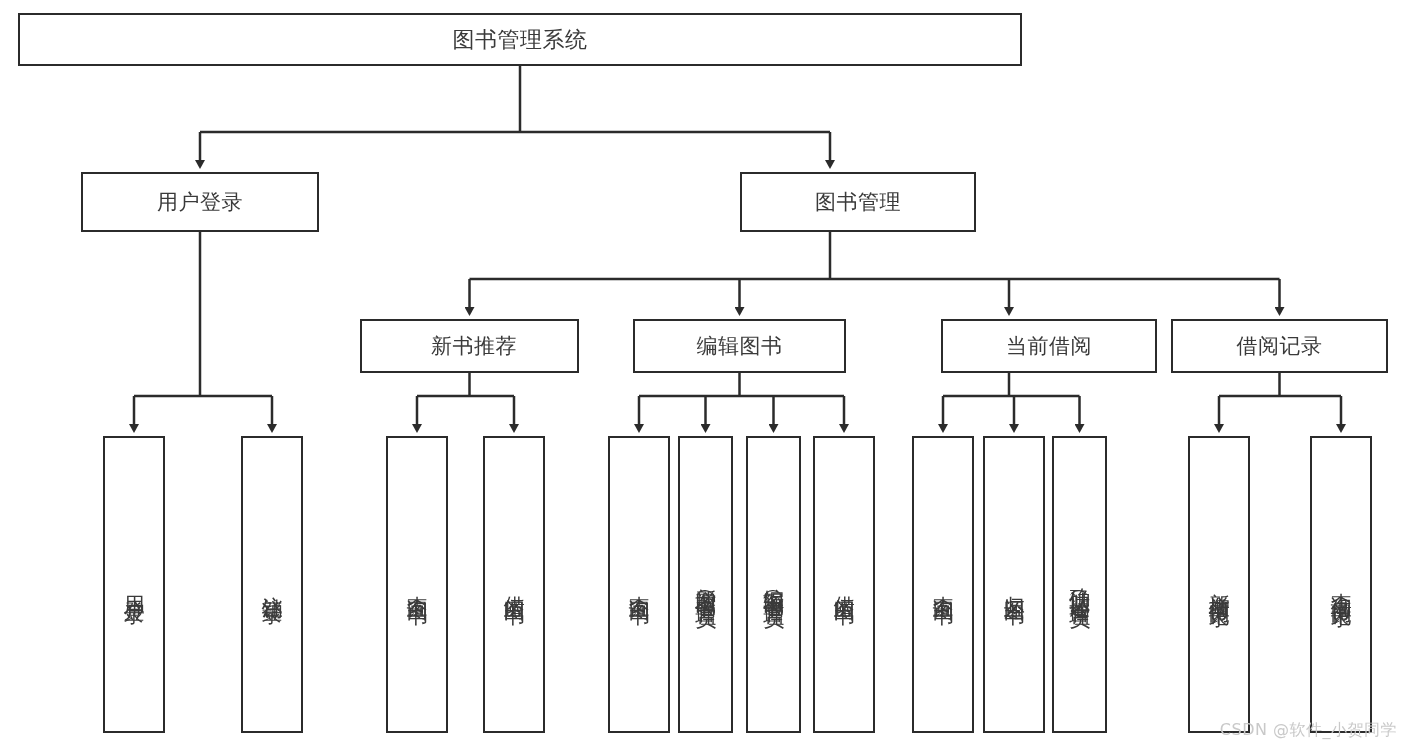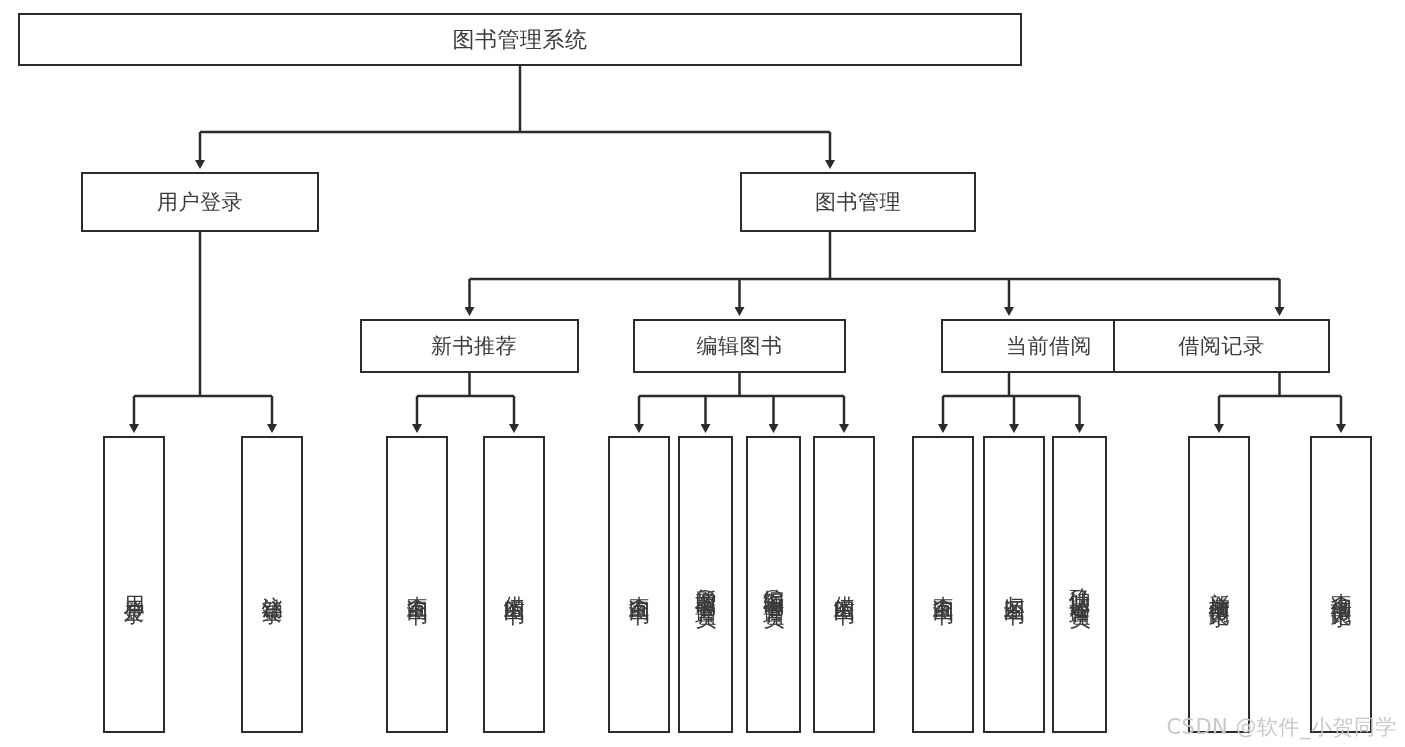--- a/index.html
+++ b/index.html
@@ -47,21 +47,21 @@
     -webkit-writing-mode: vertical-rl;
     letter-spacing: 3px;
     font-size: 21px;
   }
   .node.root .node-label { font-size: 22px; }
   .watermark {
     position: absolute;
     right: 8px;
     bottom: 6px;
     color: #c9c9c9;
-    font-size: 21px;
+    font-size: 16px;
     letter-spacing: 0.5px;
     white-space: nowrap;
     pointer-events: none;
   }
 </style>
 </head>
 <body>
 
 <div id="canvas">
 
@@ -121,21 +121,21 @@
 
   <div class="node" style="left: 360px; top: 319px; width: 219px; height: 54px; padding-left: 9px;">
     <span class="node-label">新书推荐</span>
   </div>
   <div class="node" style="left: 633px; top: 319px; width: 213px; height: 54px;">
     <span class="node-label">编辑图书</span>
   </div>
   <div class="node" style="left: 901px; top: 319px; width: 216px; height: 54px; margin-left: 40px;">
     <span class="node-label">当前借阅</span>
   </div>
-  <div class="node" style="left: 1113px; top: 319px; width: 217px; height: 54px;">
+  <div class="node" style="left: 1171px; top: 319px; width: 217px; height: 54px;">
     <span class="node-label">借阅记录</span>
   </div>
 
   <div class="node vertical" style="left: 103px; top: 436px; width: 62px; height: 297px;">
     <span class="node-label">用户登录</span>
   </div>
   <div class="node vertical" style="left: 241px; top: 436px; width: 62px; height: 297px;">
     <span class="node-label">注销登录</span>
   </div>
   <div class="node vertical" style="left: 386px; top: 436px; width: 62px; height: 297px;">

